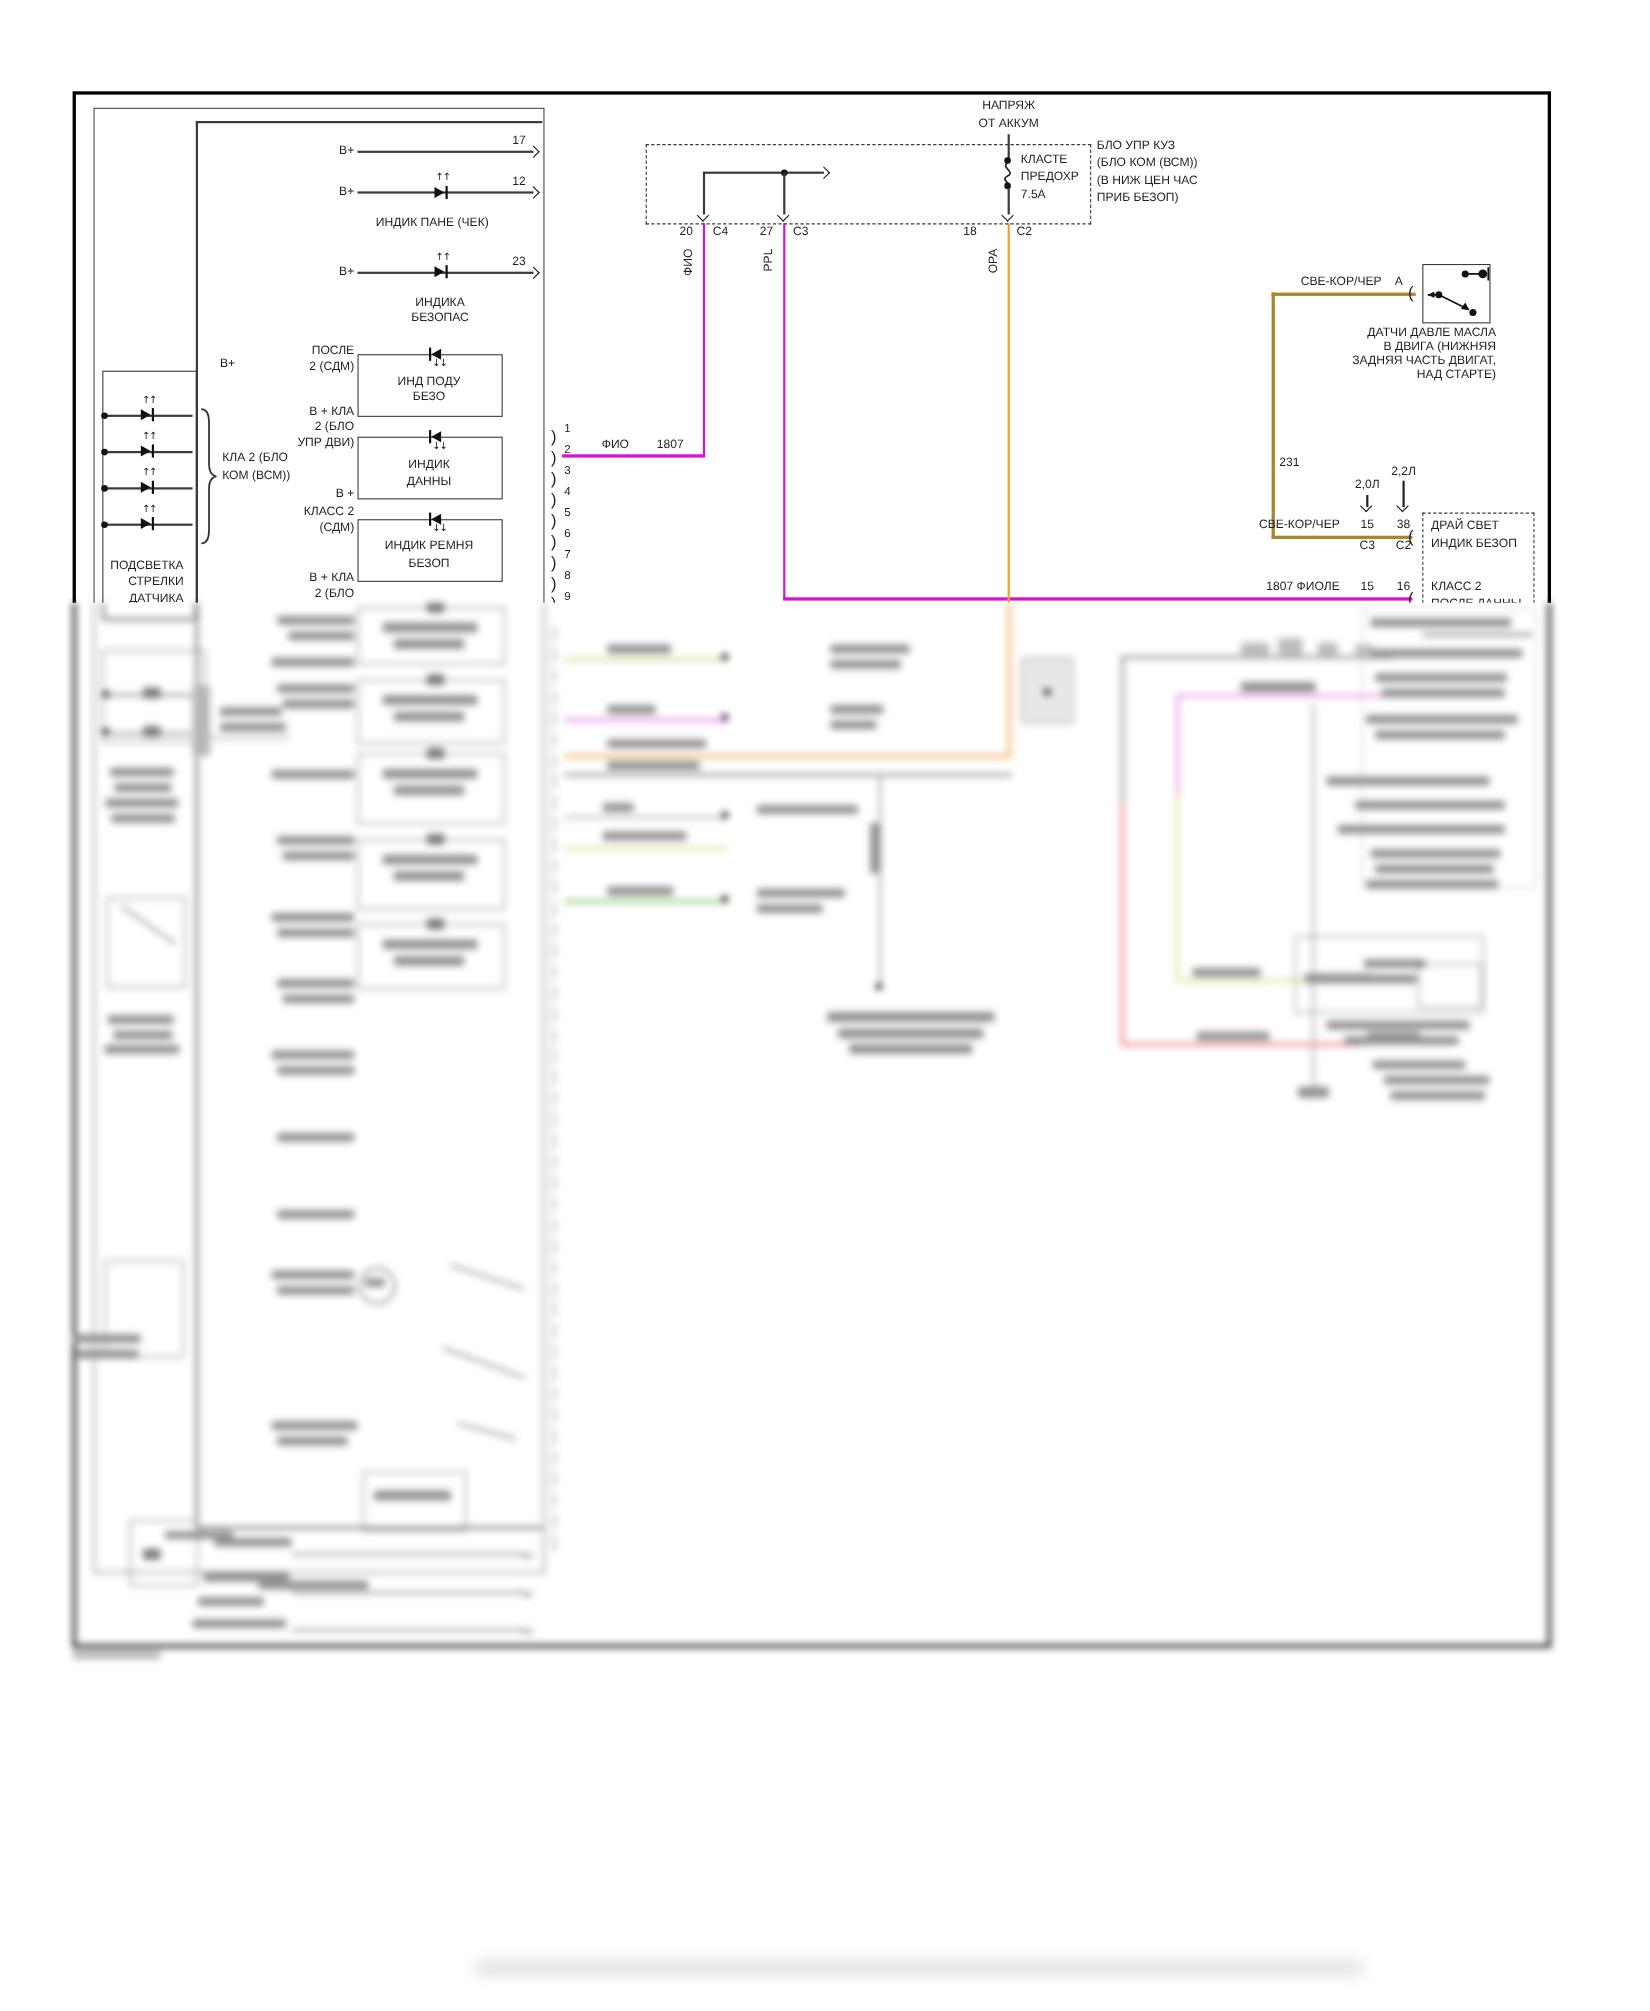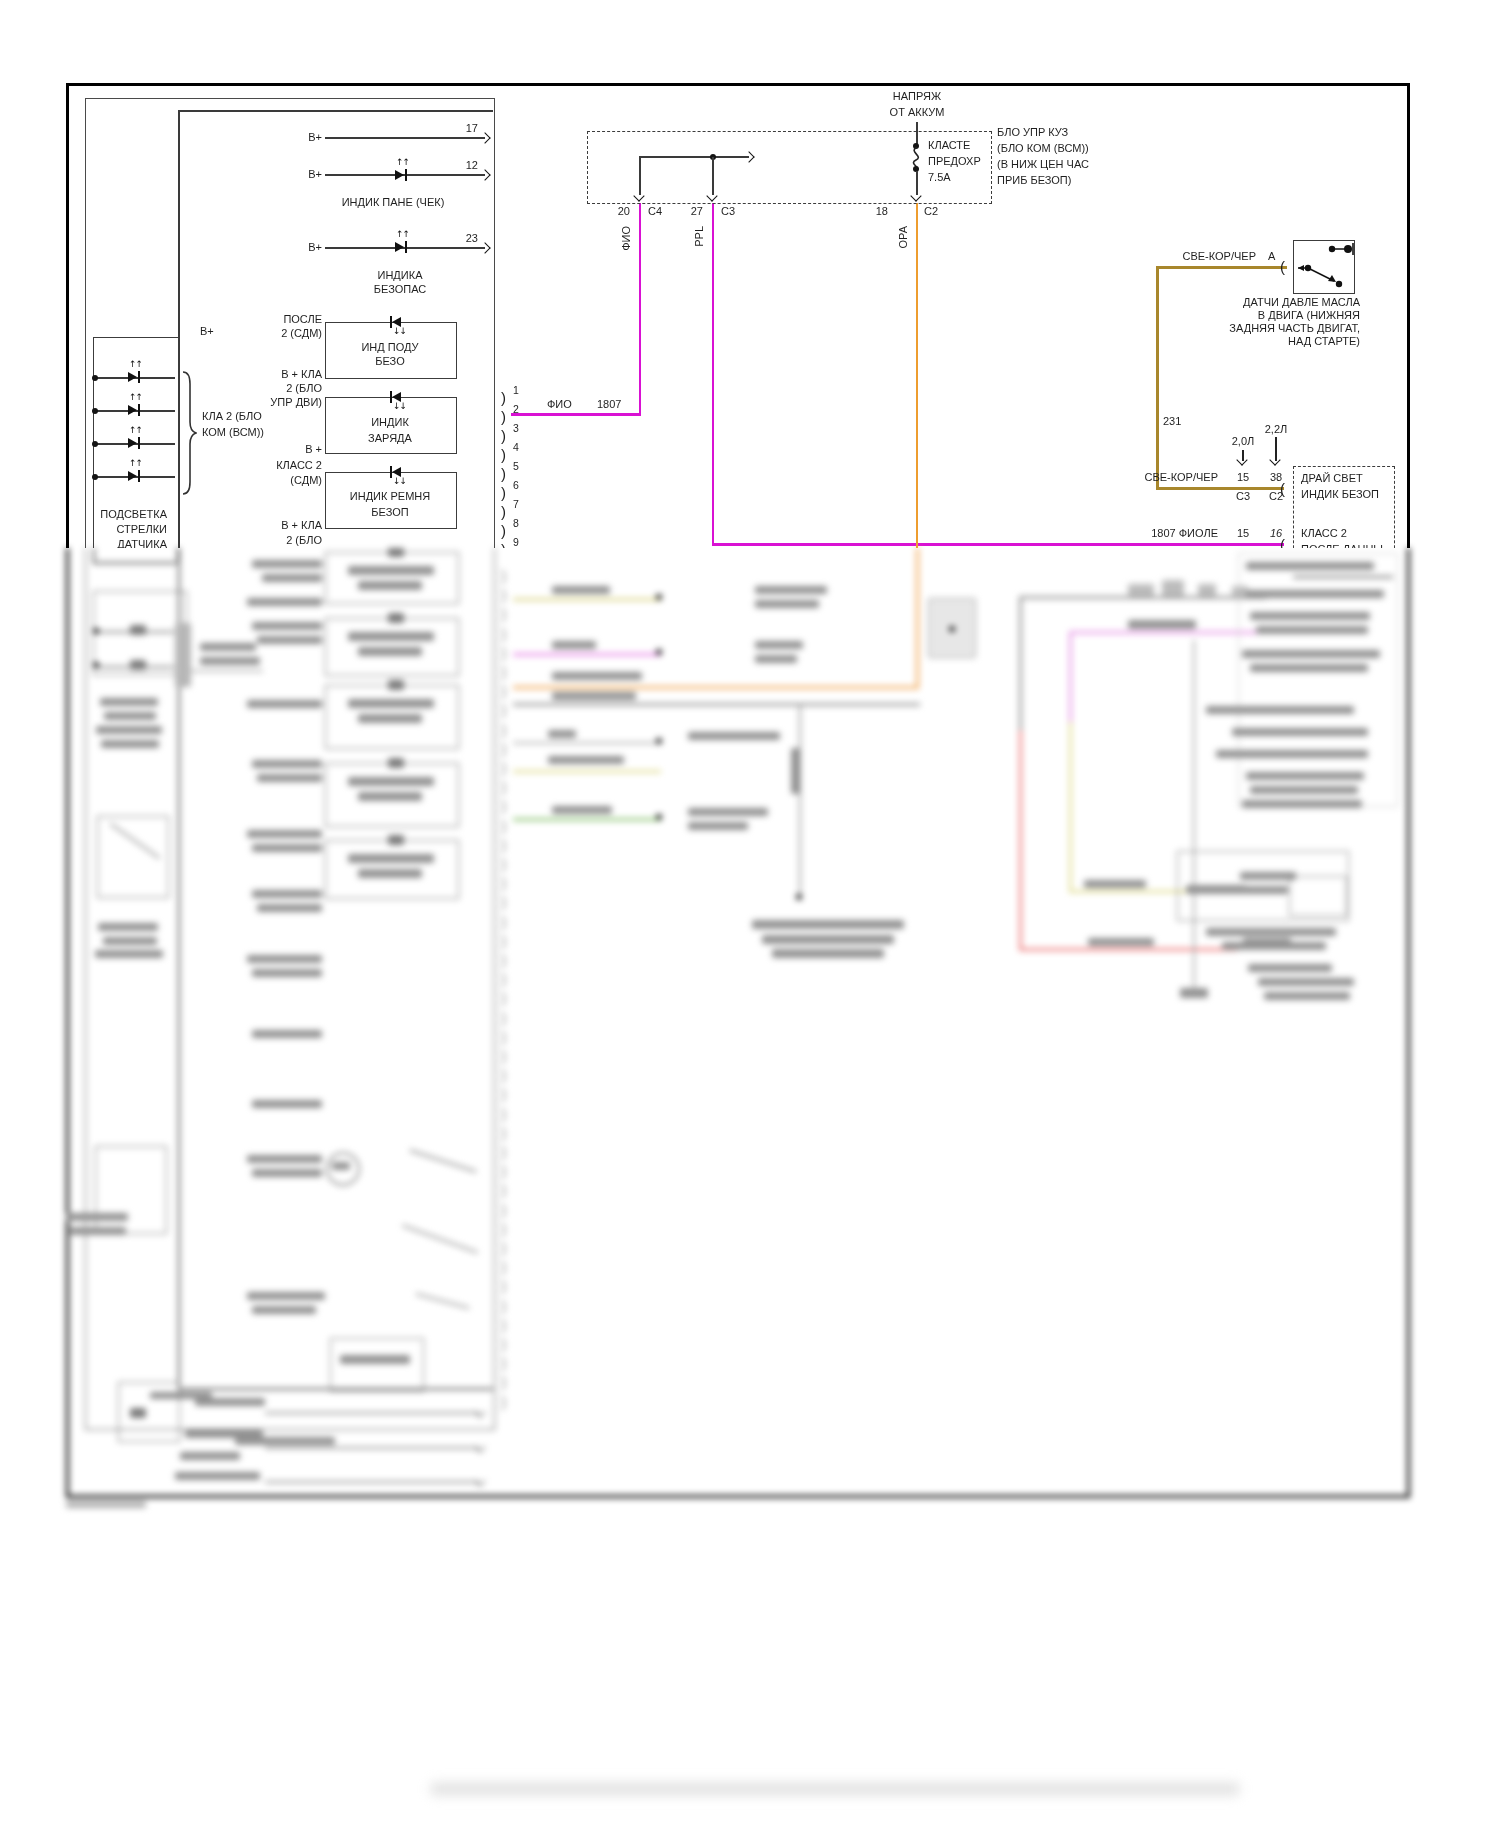--- a/index.html
+++ b/index.html
@@ -78,21 +78,21 @@
 
     <span class="t tr" style="left:250px;top:368px;width:72px;">В + КЛА</span>
     <span class="t tr" style="left:250px;top:382px;width:72px;">2 (БЛО</span>
     <span class="t tr" style="left:250px;top:396px;width:72px;">УПР ДВИ)</span>
 
     <div class="bx" style="left:325px;top:397px;width:130px;height:55px;"></div>
     <i class="bar" style="left:390px;top:391px;"></i>
     <i class="tril" style="left:392px;top:392px;"></i>
     <span class="uu" style="left:393px;top:401px;">↓↓</span>
     <span class="t tc" style="left:330px;top:416px;width:120px;">ИНДИК</span>
-    <span class="t tc" style="left:330px;top:432px;width:120px;">ЗАРЯДА</span>
+    <span class="t tc" style="left:330px;top:432px;width:120px;">ДАННЫ</span>
     <span class="t tr" style="left:250px;top:443px;width:72px;">В +</span>
     <span class="t tr" style="left:250px;top:459px;width:72px;">КЛАСС 2</span>
     <span class="t tr" style="left:250px;top:474px;width:72px;">(СДМ)</span>
 
     <div class="bx" style="left:325px;top:472px;width:130px;height:55px;"></div>
     <i class="bar" style="left:390px;top:466px;"></i>
     <i class="tril" style="left:392px;top:467px;"></i>
     <span class="uu" style="left:393px;top:476px;">↓↓</span>
     <span class="t tc" style="left:330px;top:490px;width:120px;">ИНДИК РЕМНЯ</span>
     <span class="t tc" style="left:330px;top:506px;width:120px;">БЕЗОП</span>
@@ -238,21 +238,21 @@
     <span class="t tc" style="left:1231px;top:490px;width:24px;">C3</span>
     <span class="t tc" style="left:1264px;top:490px;width:24px;">C2</span>
     <span class="paren" style="left:1280px;top:481px;">(</span>
 
     <div class="dsh" style="left:1293px;top:466px;width:100px;height:110px;"></div>
     <span class="t" style="left:1301px;top:472px;">ДРАЙ СВЕТ</span>
     <span class="t" style="left:1301px;top:488px;">ИНДИК БЕЗОП</span>
 
     <span class="t tr" style="left:1100px;top:527px;width:118px;">1807 ФИОЛЕ</span>
     <span class="t tc" style="left:1231px;top:527px;width:24px;">15</span>
-    <span class="t tc" style="left:1264px;top:527px;width:24px;font-style:italic;">16</span>
+    <span class="t tc" style="left:1264px;top:527px;width:24px;">16</span>
     <span class="paren" style="left:1280px;top:537px;">(</span>
     <span class="t" style="left:1301px;top:527px;">КЛАСС 2</span>
     <span class="t" style="left:1301px;top:543px;">ПОСЛЕ ДАННЫ</span>
   </div>
 
   <div id="blurwrap">
     <div id="blurinner">
         <div class="bx" style="left:66px;top:83px;width:1338px;height:1409px;border-width:3px;border-color:#000;"></div>
         <div class="bx" style="left:85px;top:98px;width:408px;height:1330px;border-width:1.5px;border-color:#4a4a4a;"></div>
         <div class="" style="position:absolute;left:178px;top:548px;width:1.6px;height:842px;background:#4a4a4a;"></div>

